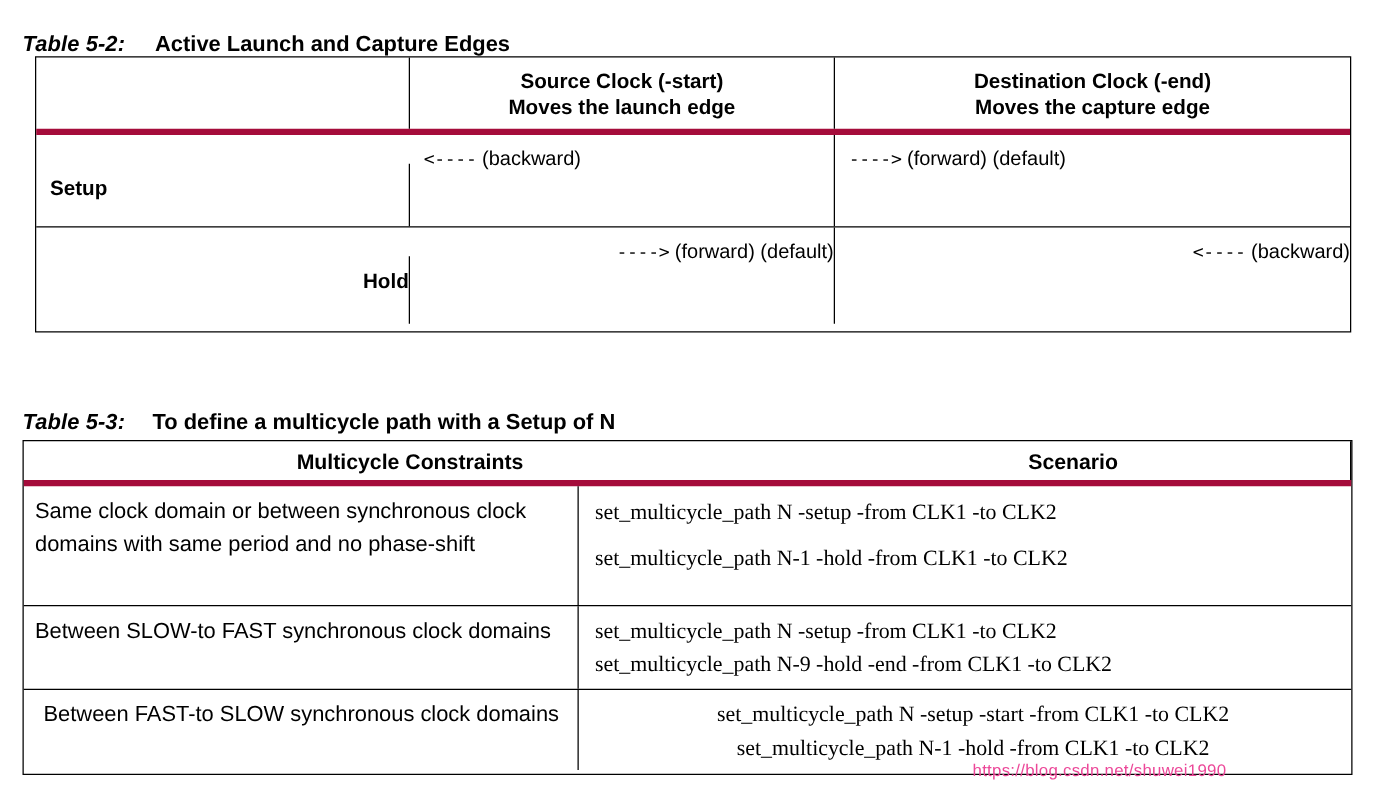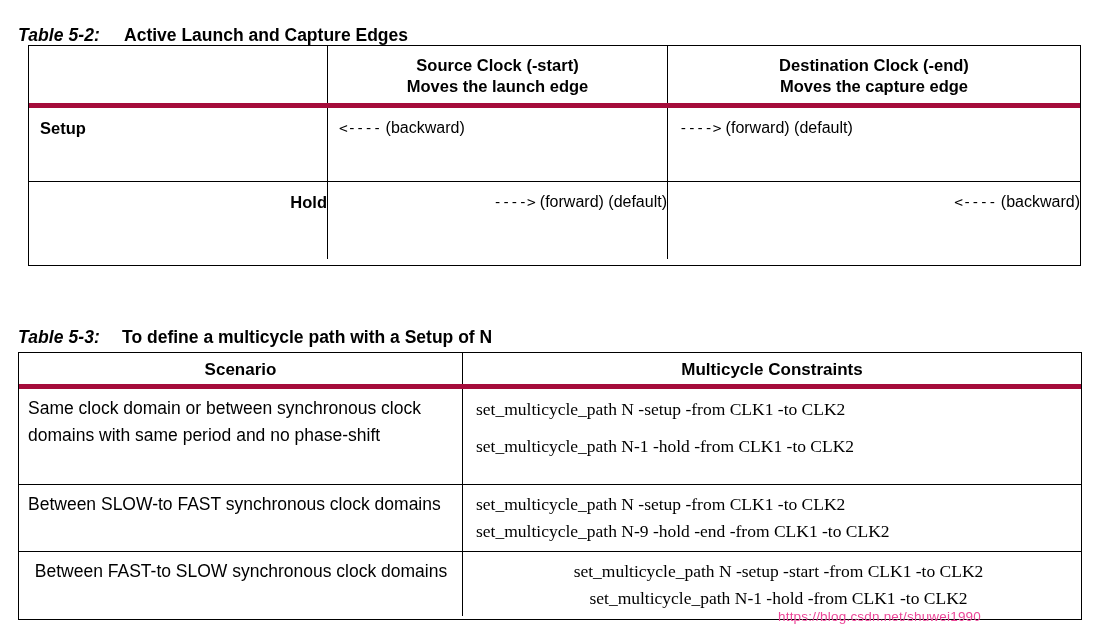--- a/index.html
+++ b/index.html
@@ -86,20 +86,21 @@
     line-height: 21px;
     text-align: center;
     padding-top: 9px;
     white-space: pre-line;
   }
   #table-5-2 .rowlabel {
     font-weight: 700;
     font-size: 16.5px;
     line-height: 20px;
     padding: 10px 0 0 11px;
+    margin-top: 23px;
   }
   #table-5-2 .arrowcell {
     font-size: 16px;
     line-height: 20px;
     padding: 10px 0 0 11px;
     white-space: nowrap;
   }
   .mono-arrow {
     font-family: "DejaVu Sans Mono", monospace;
     font-size: 14.5px;
@@ -196,22 +197,22 @@
   </div>
 </div>
 
 <div class="caption" id="caption-5-3">
   <span class="cap-num">Table 5-3:</span><span class="cap-text">To define a multicycle path with a Setup of N</span>
 </div>
 
 <div class="tbl" id="table-5-3">
 
   <div class="trow hdr-row accentline">
+    <div class="tcell c2 hdr-txt">Multicycle Constraints</div>
     <div class="tcell c1 vdiv hdr-txt">Scenario</div>
-    <div class="tcell c2 hdr-txt">Multicycle Constraints</div>
   </div>
 
   <div class="trow body-row-1 rowline">
     <div class="tcell c1 vdiv scen">Same clock domain or between synchronous clock domains with same period and no phase-shift</div>
     <div class="tcell c2 cons">
       <span class="cline">set_multicycle_path N -setup -from CLK1 -to CLK2</span>
       <span class="cline">set_multicycle_path N-1 -hold -from CLK1 -to CLK2</span>
     </div>
   </div>
 

